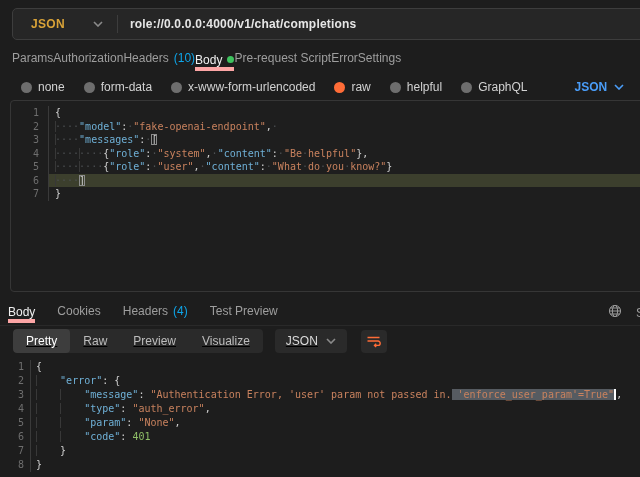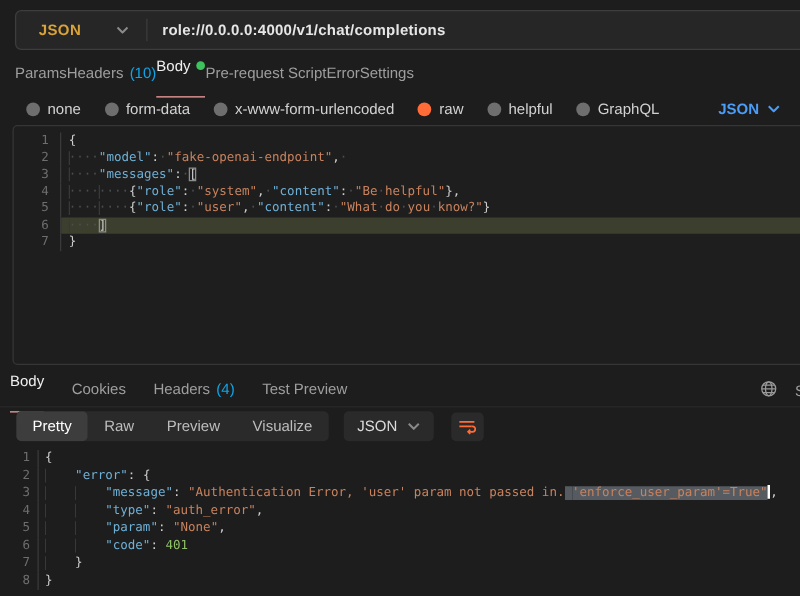--- a/index.html
+++ b/index.html
@@ -16,21 +16,21 @@
   .chev.blue polyline { stroke:#4a9df8; }
   .method-chev { padding:0 14px; cursor:pointer; display:flex; align-items:center; }
   .vdiv { width:1px; height:18px; background:#3d3d3d; }
   .url-text { color:#e6e6e6; font-size:12px; font-weight:bold; padding-left:12px; letter-spacing:.2px; }
 
   
   .req-tabs { position:absolute; top:46px; left:0; right:0; height:26px;
     display:flex; align-items:center; padding-left:12px; font-size:12px; }
   .tab { color:#9e9e9e; padding:5px 0 7px; cursor:pointer; display:flex; align-items:center; gap:5px; }
   .tab .count { color:#0ea5e9; }
-  .tab.active { color:#f0f0f0; border-bottom:1px solid #fca5a5; padding-bottom:17px; }
+  .tab.active { color:#f0f0f0; border-bottom:4px solid #fca5a5; padding-bottom:0; }
   .tab-dot { width:7px; height:7px; border-radius:50%; background:#3ec25e; display:inline-block; }
 
   
   .radio-row { position:absolute; top:76px; left:0; right:0; height:22px;
     display:flex; align-items:center; gap:19px; padding-left:21px; font-size:12px; }
   .radio-item { display:flex; align-items:center; gap:6px; cursor:pointer; color:#d2d2d2; }
   .rdot { width:11px; height:11px; border-radius:50%; background:#6e6e6e; }
   .radio-item.sel .rdot { background:#ff6c37; box-shadow:inset 0 0 0 2px #c céc; }
   .radio-item.sel .rdot { background:#ff6c37; }
   .json-select { display:flex; align-items:center; gap:7px; margin-left:28px;
@@ -65,21 +65,21 @@
   .resp-tabs { position:absolute; top:298px; left:0; right:0; height:28px;
     display:flex; align-items:center; gap:22px; padding-left:8px; font-size:12px;
     border-bottom:1px solid #292929; }
   .resp-right { position:absolute; right:18px; top:6px; display:flex; align-items:center; gap:8px; }
   .globe { width:14px; height:14px; }
   .globe * { fill:none; stroke:#9a9a9a; stroke-width:1; }
   .clipped { position:absolute; left:636px; top:306px; width:4px; overflow:hidden;
     color:#9e9e9e; font-size:12px; }
 
   
-  .resp-toolbar { position:absolute; top:329px; left:13px; height:24px; display:flex; align-items:center; }
+  .resp-toolbar { position:absolute; top:329px; left:13px; height:24px; display:flex; align-items:center;text-decoration:underline; }
   .seg { display:flex; background:#2a2a2a; border-radius:4px; overflow:hidden; }
   .seg-item { color:#bdbdbd; font-size:12px; padding:5px 13px; cursor:pointer; }
   .seg-item.active { background:#3d3d3d; color:#ffffff; border-radius:4px; }
   .fmt-pill { display:flex; align-items:center; gap:8px; background:#2a2a2a; border-radius:4px;
     margin-left:12px; padding:5px 11px; color:#dcdcdc; font-size:12px; cursor:pointer; }
   .wrap-btn { margin-left:14px; width:26px; height:23px; background:#2a2a2a; border-radius:4px;
     display:flex; align-items:center; justify-content:center; cursor:pointer; }
   .wrap-icon { width:15px; height:13px; }
   .wrap-icon path { fill:none; stroke:#ff6c37; stroke-width:1.4; }
 </style>
@@ -95,20 +95,23 @@
   </span>
   <span class="vdiv"></span>
   <span class="url-text">role://0.0.0.0:4000/v1/chat/completions</span>
 </div>
 
 <div class="req-tabs">
   <span class="tab">
       <span>Params</span>
     </span>
   <span class="tab">
+      <span>Authorization</span>
+    </span>
+  <span class="tab">
       <span>Headers</span>
       <span class="count">(10)</span>
     </span>
   <span class="tab active">
       <span>Body</span>
       <span class="tab-dot"></span>
     </span>
   <span class="tab">
       <span>Pre-request Script</span>
     </span>

